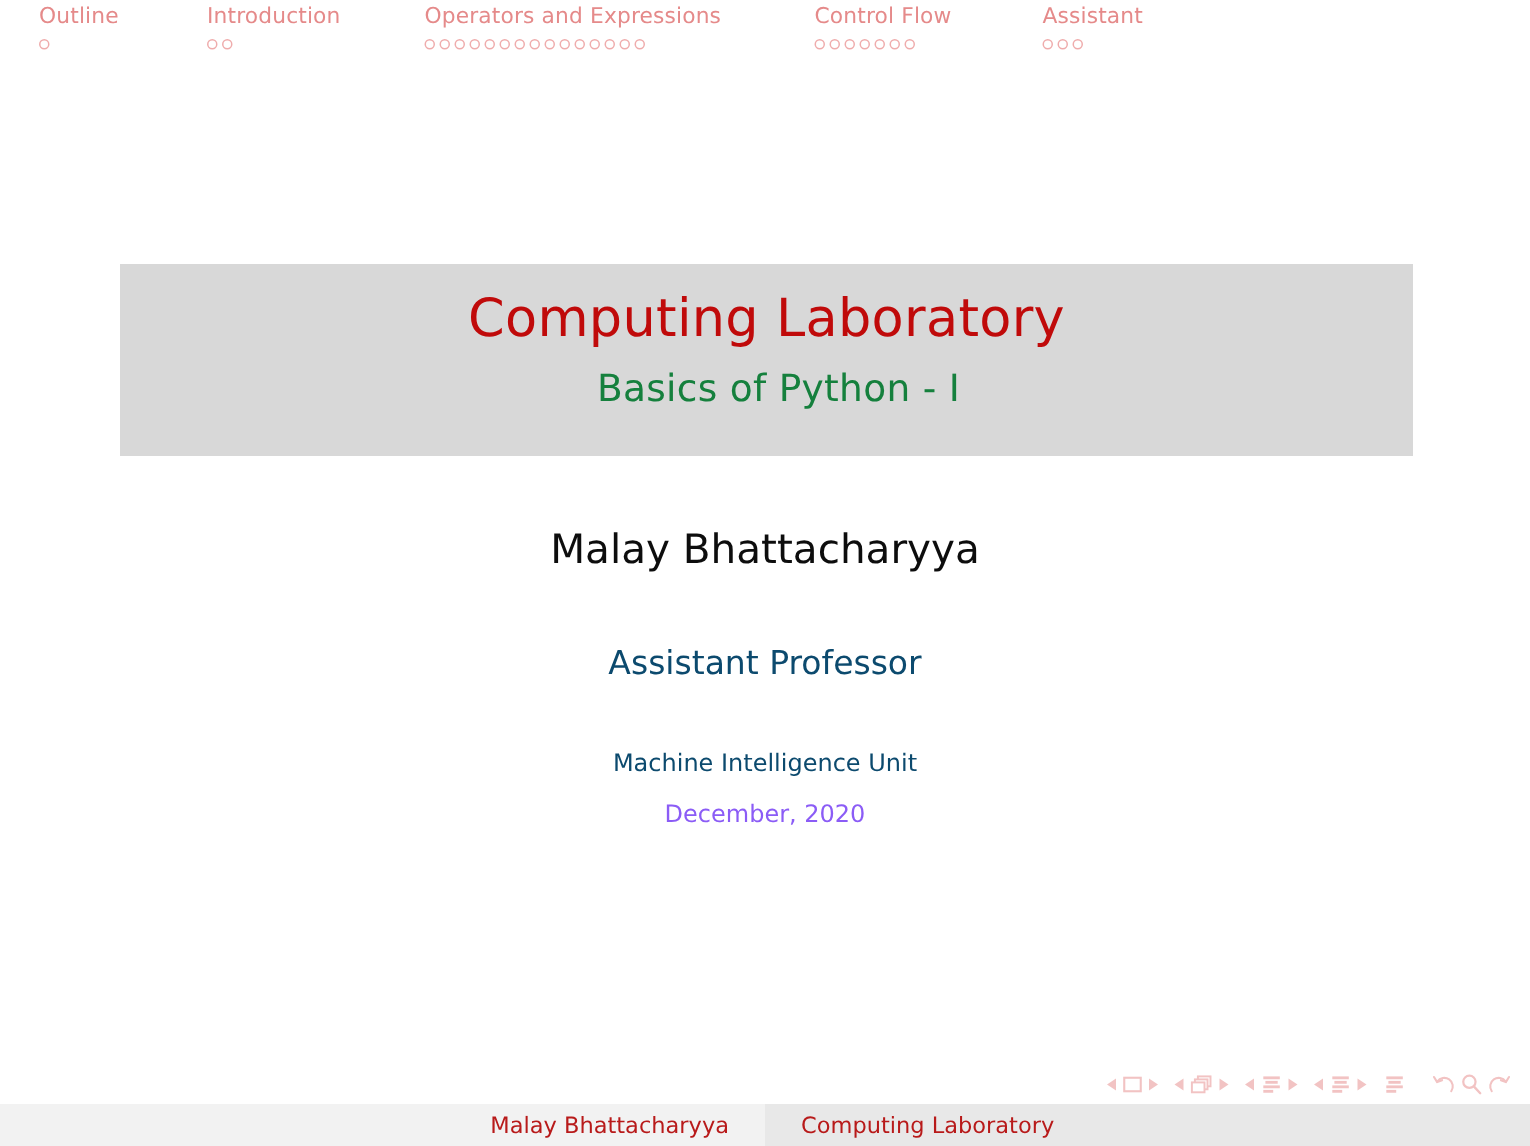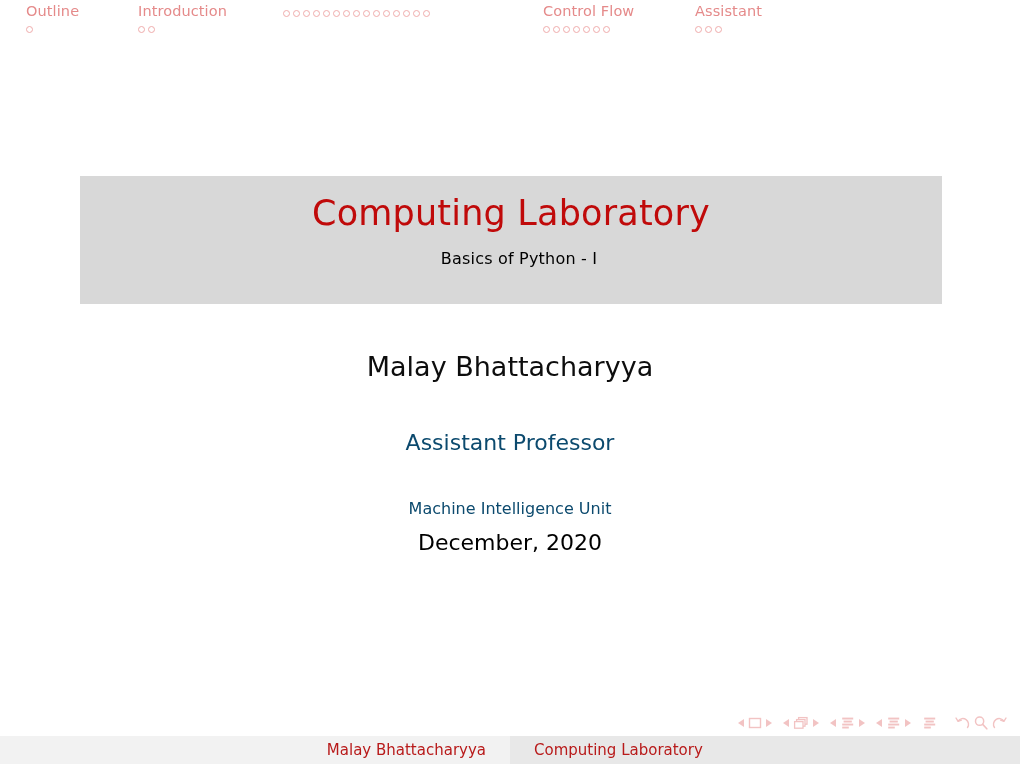--- a/index.html
+++ b/index.html
@@ -80,22 +80,22 @@
   }
   #presentation-title {
     color: #C00A0A;
     font-size: 35px;
     line-height: 46px;
     font-weight: normal;
     margin: 0;
     letter-spacing: 0.2px;
   }
   #presentation-subtitle {
-    color: #000000;
-    font-size: 16px;
+    color: #15803d;
+    font-size: 25px;
     line-height: 38px;
     font-weight: normal;
     margin: 0;
     margin-top: 4px;
     letter-spacing: 0.2px;
     padding-left: 16px;
   }
 
   
   #author-block {
@@ -122,23 +122,23 @@
     margin-top: 40px;
   }
   .affiliation-line {
     font-size: 16px;
     line-height: 28px;
     color: #0c4a6e;
     margin: 0;
     white-space: nowrap;
   }
   #presentation-date {
-    font-size: 22px;
+    font-size: 16px;
     line-height: 28px;
-    color: #000000;
+    color: #8b5cf6;
     margin: 0;
     margin-top: 6px;
   }
 
   
   #beamer-nav-symbols {
     position: absolute;
     right: 12px;
     bottom: 30px;
     height: 22px;
@@ -228,20 +228,21 @@
   <div class="nav-section" id="nav-sec-1">
     <span class="nav-section-label">Introduction</span>
     <div class="nav-dots">
         <span class="nav-dot"></span>
         <span class="nav-dot"></span>
       </div>
   </div>
 
 
   <div class="nav-section" id="nav-sec-3">
+    <span class="nav-section-label">Operators and Expressions</span>
     <div class="nav-dots">
         <span class="nav-dot"></span>
         <span class="nav-dot"></span>
         <span class="nav-dot"></span>
         <span class="nav-dot"></span>
         <span class="nav-dot"></span>
         <span class="nav-dot"></span>
         <span class="nav-dot"></span>
         <span class="nav-dot"></span>
         <span class="nav-dot"></span>

